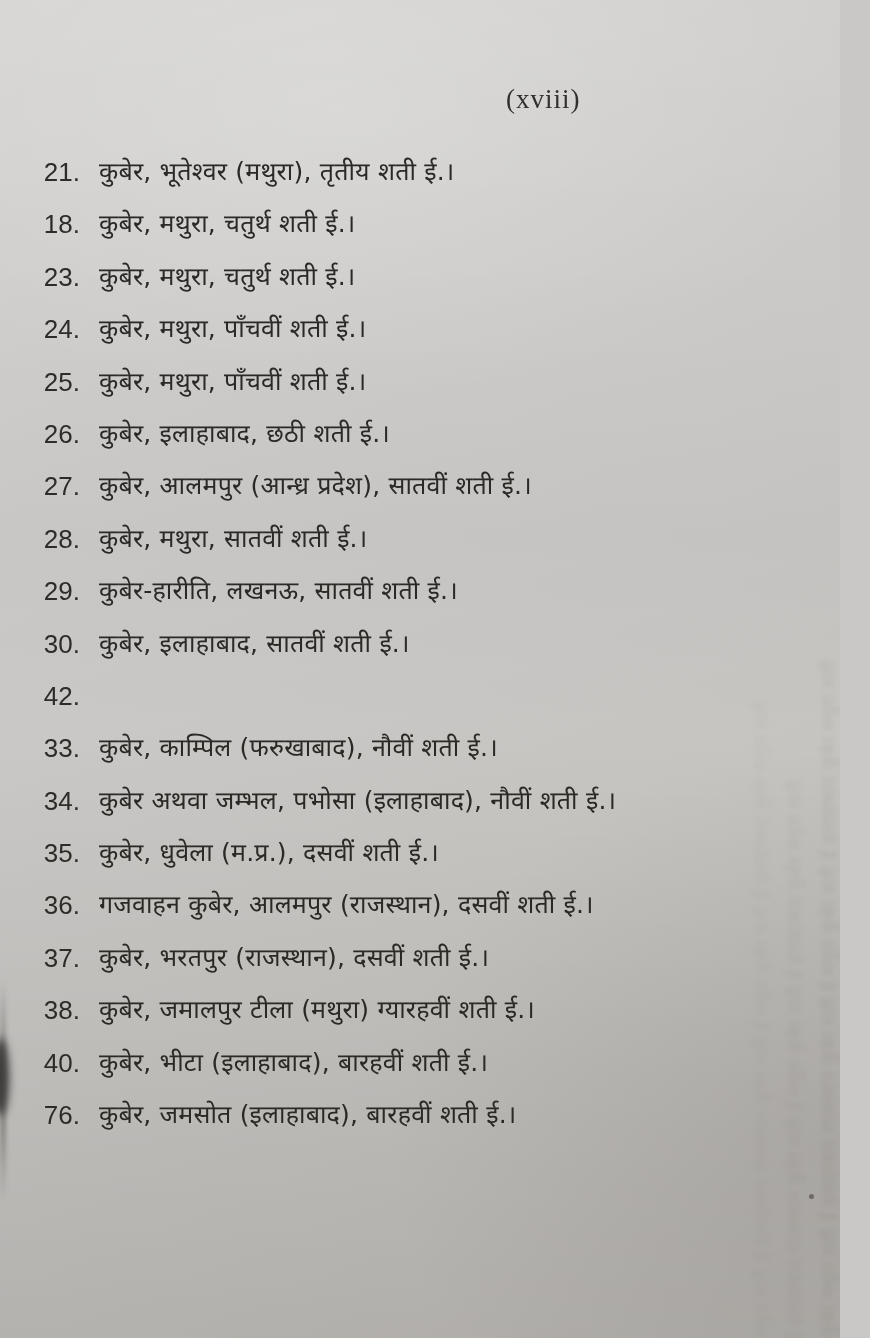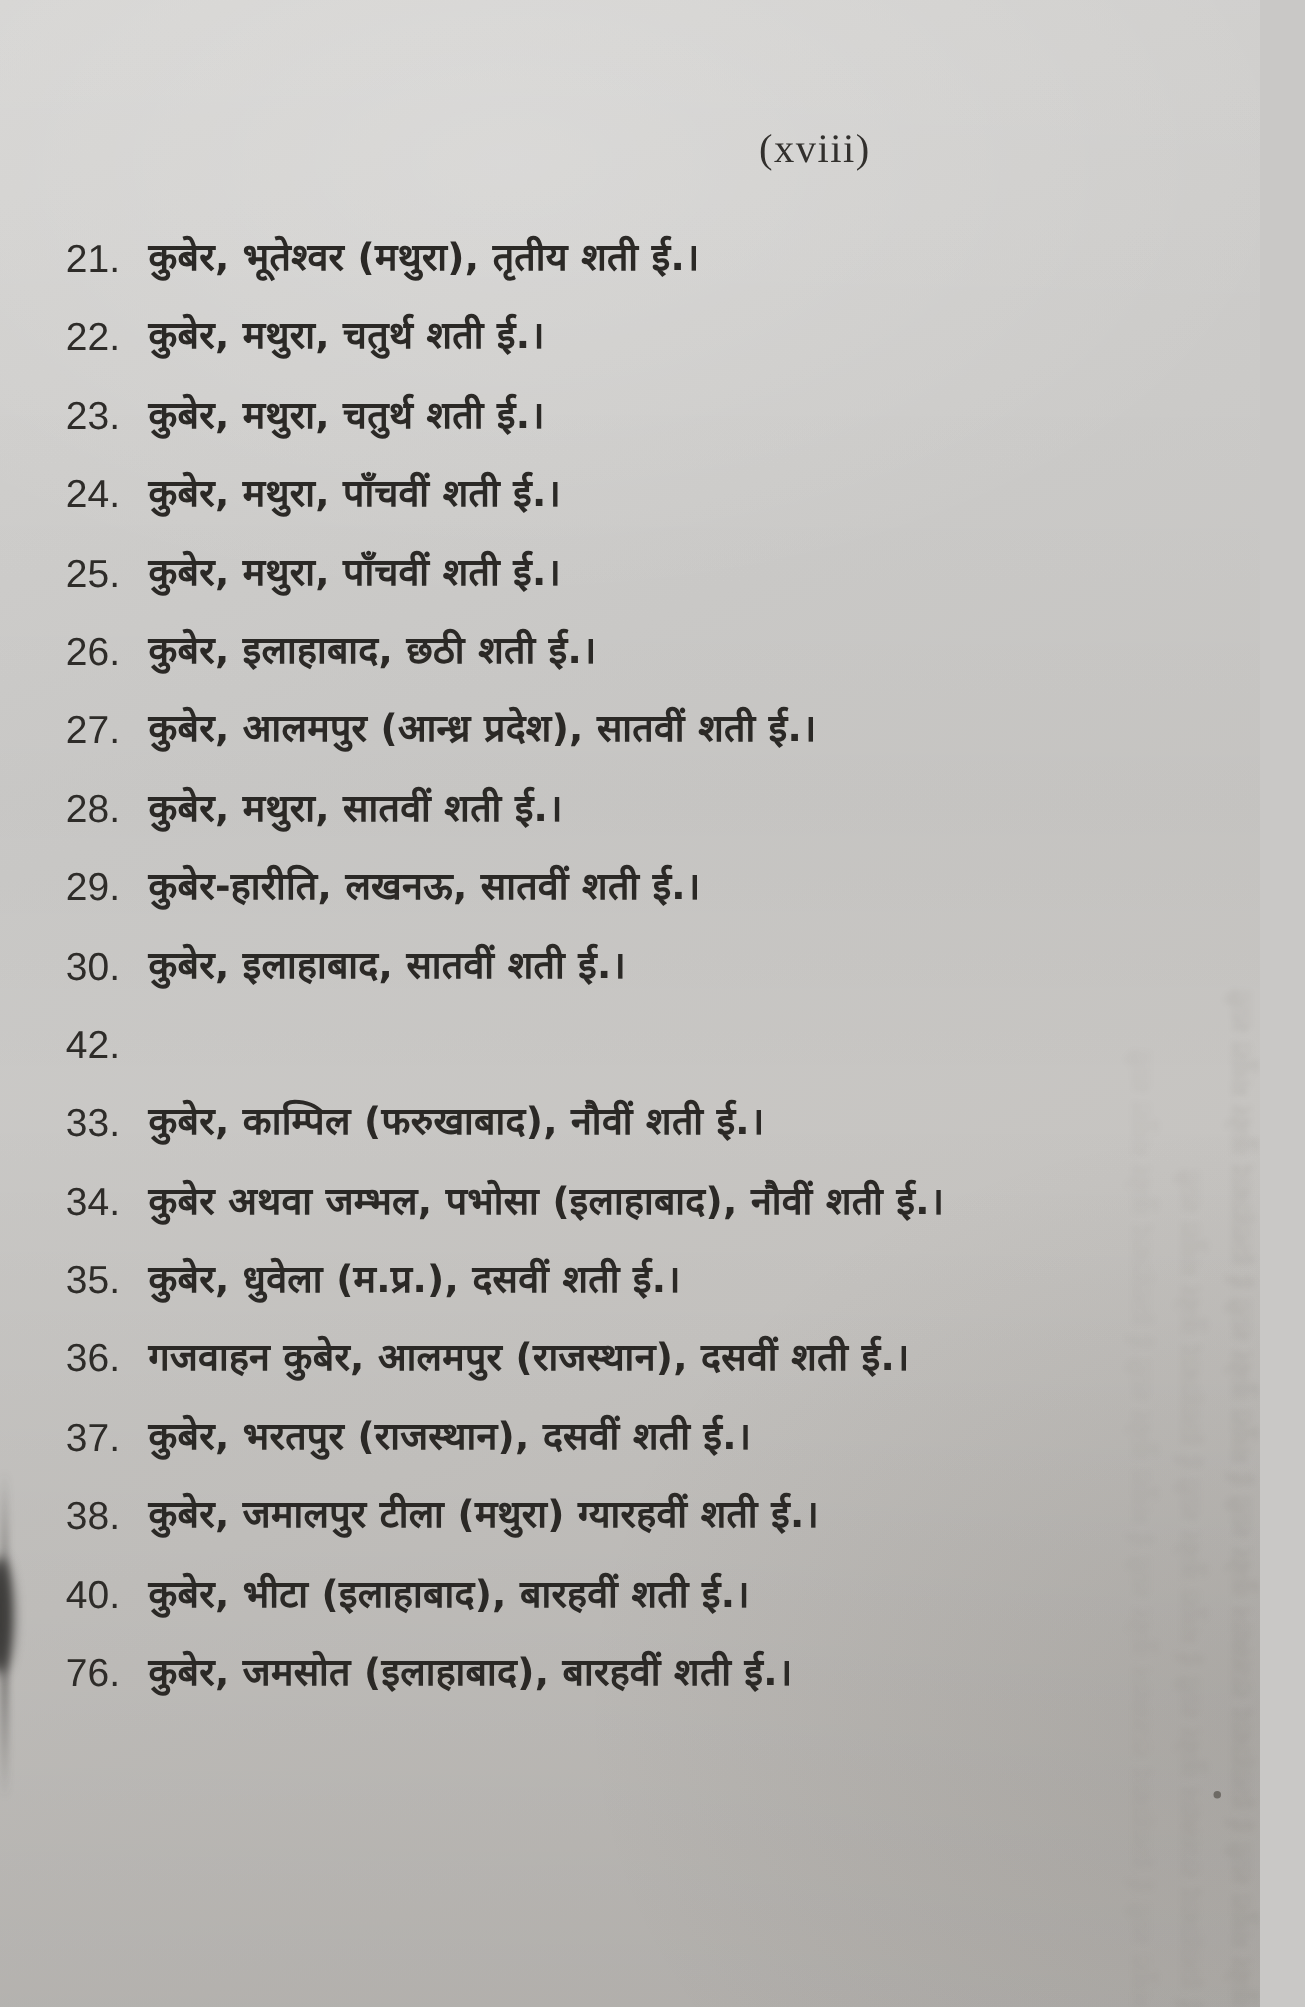--- a/index.html
+++ b/index.html
@@ -63,21 +63,21 @@
     font-family: Liberation Sans, sans-serif;
     font-size: 26px;
     line-height: 38px;
     color: #2e2c29;
   }
   .txt {
     margin-left: 19px;
     font-family: "DejaVu Sans", sans-serif;
     font-size: 25px;
     line-height: 38px;
-    font-weight: 700;
+    font-weight: 400;
     color: #2b2926;
     letter-spacing: 0.2px;
   }
   
   .showthrough {
     position: absolute;
     top: 390px;
     right: 0;
     width: 92px;
     height: 948px;
@@ -138,21 +138,21 @@
   <div class="bands"></div>
 
   <div class="header">(xviii)</div>
 
   <div class="list">
     <div class="row">
       <span class="num">21.</span>
       <span class="txt">कुबेर, भूतेश्वर (मथुरा), तृतीय शती ई.।</span>
     </div>
     <div class="row">
-      <span class="num">22.</span>
+      <span class="num">18.</span>
       <span class="txt">कुबेर, मथुरा, चतुर्थ शती ई.।</span>
     </div>
     <div class="row">
       <span class="num">23.</span>
       <span class="txt">कुबेर, मथुरा, चतुर्थ शती ई.।</span>
     </div>
     <div class="row">
       <span class="num">24.</span>
       <span class="txt">कुबेर, मथुरा, पाँचवीं शती ई.।</span>
     </div>

